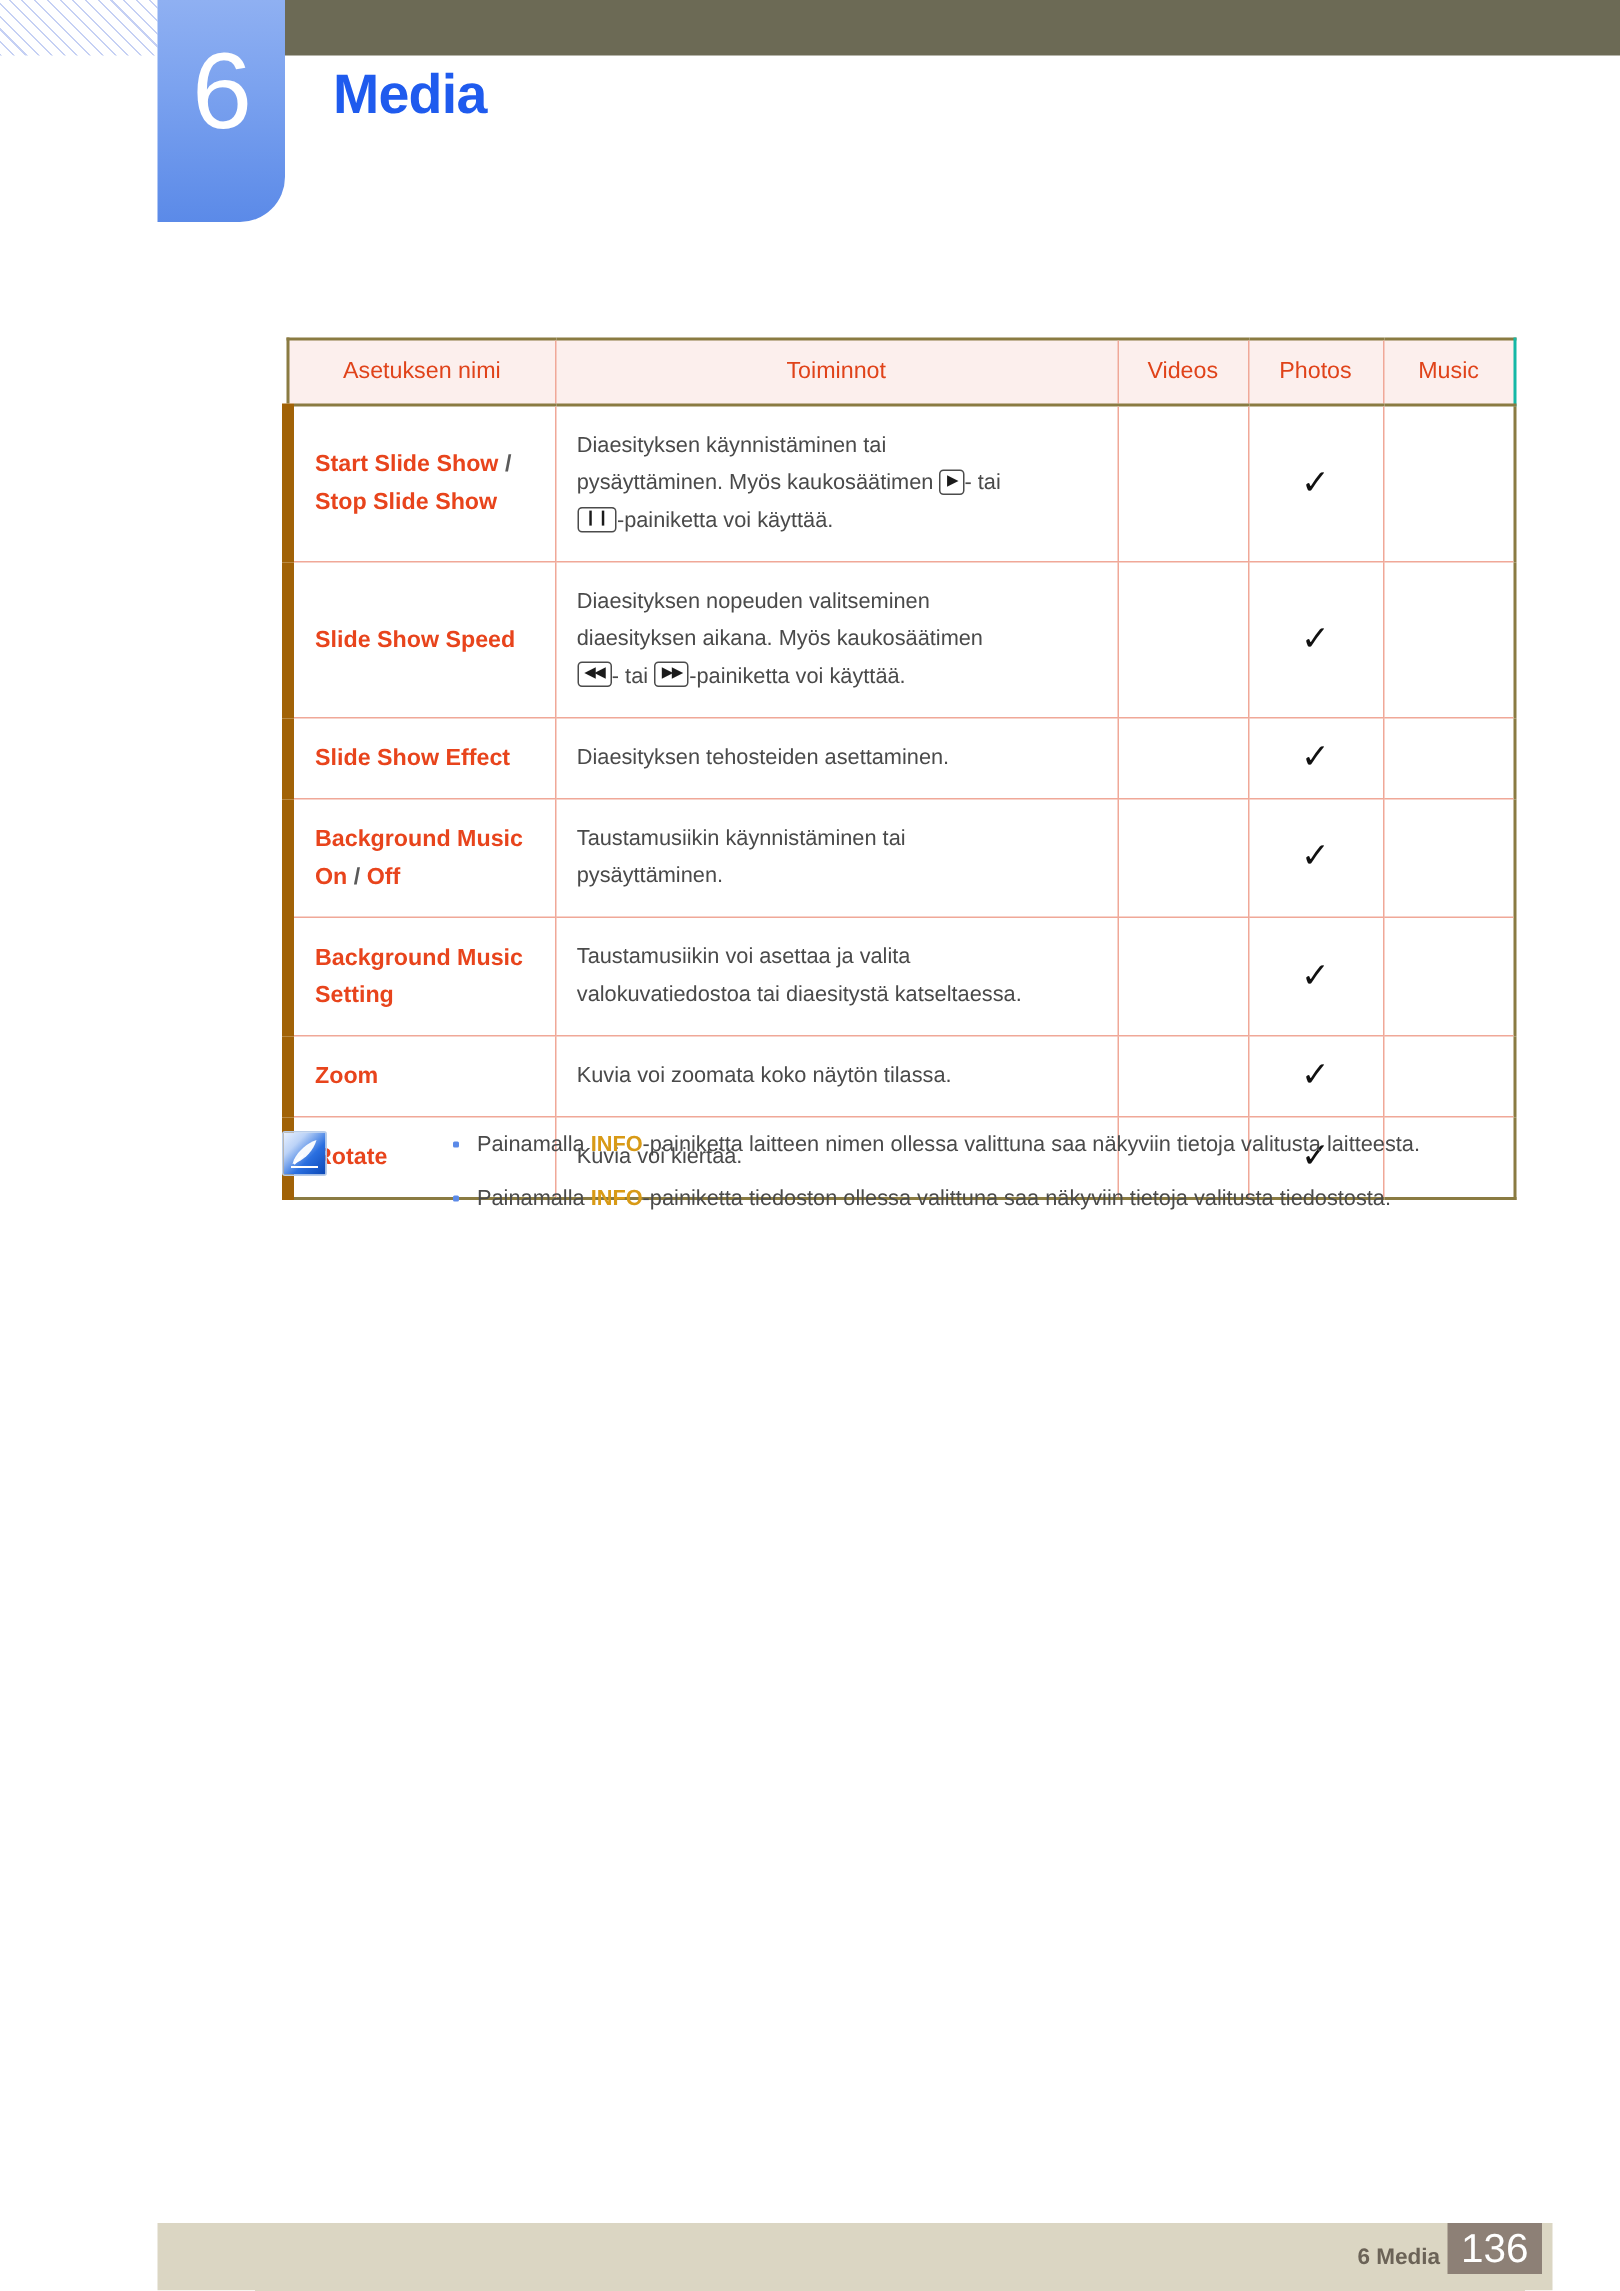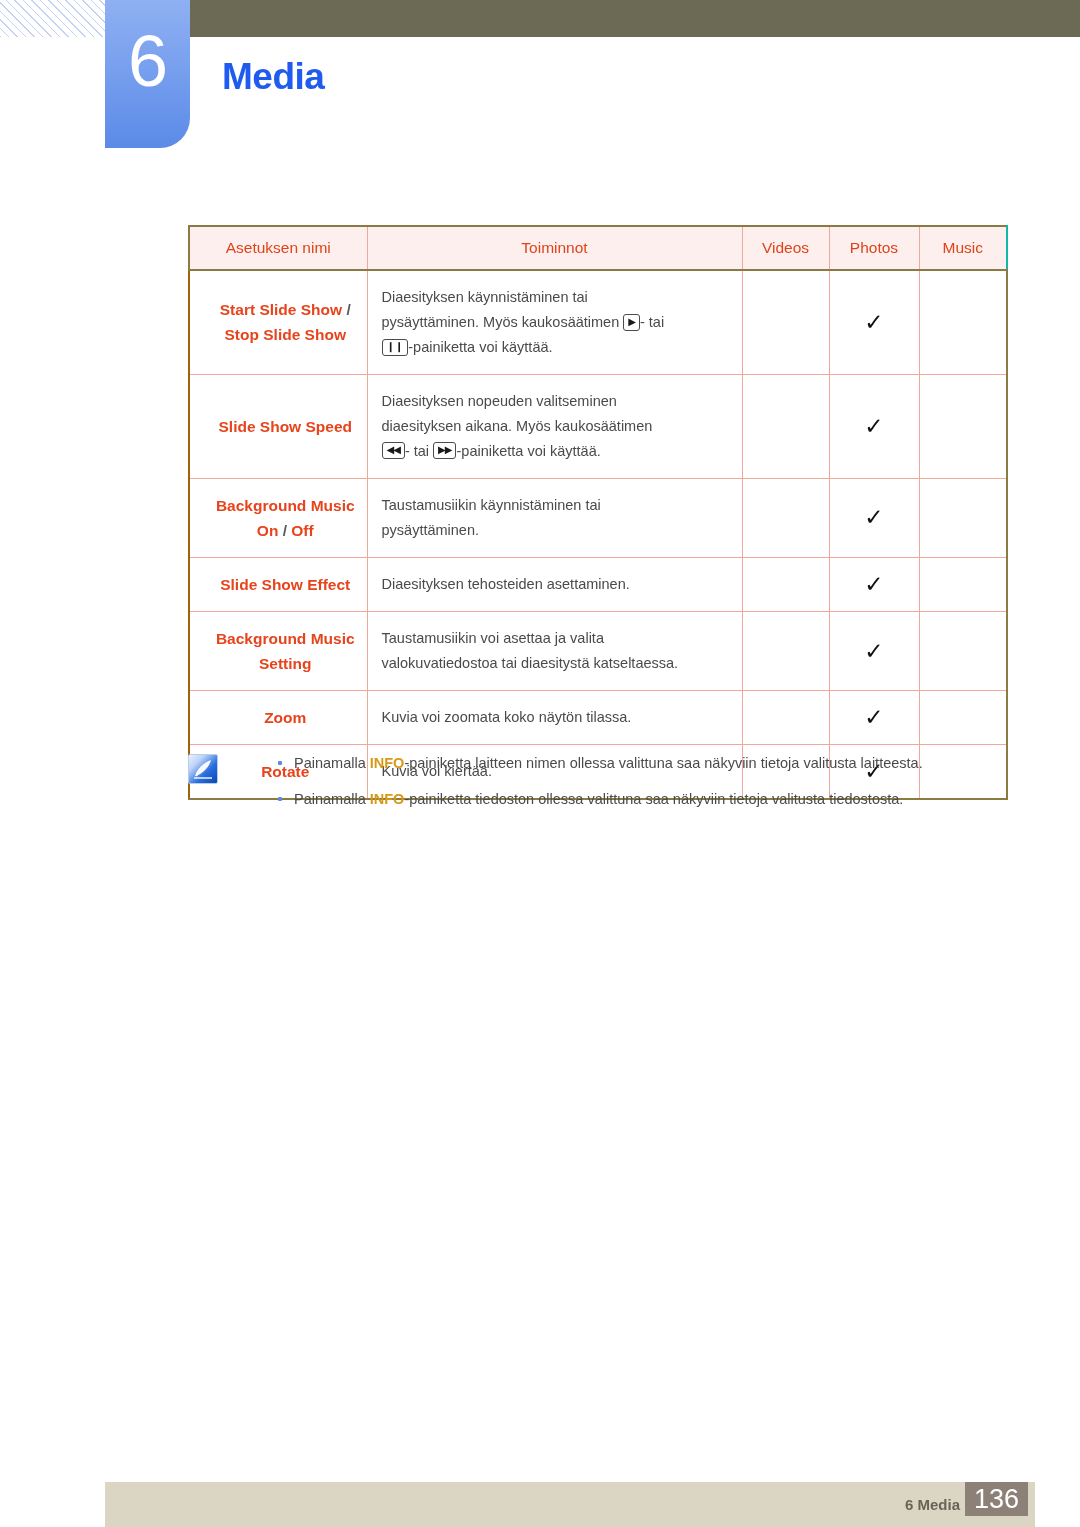--- a/index.html
+++ b/index.html
@@ -26,21 +26,21 @@
     background:linear-gradient(180deg,#8fb0f2 0%,#7ba2ef 40%,#5b8ae8 100%);
     border-bottom-right-radius:30px;
     color:#ffffff;
     display:flex;align-items:flex-start;justify-content:center;
   }
   .chapter-badge .num{
     font-size:72px;line-height:1;font-weight:400;padding-top:25px;
     letter-spacing:-1px;
   }
   .chapter-title{
-    position:absolute;left:222px;top:56px;
+    position:absolute;left:222px;top:42px;
     font-size:37px;font-weight:bold;color:#1f5bee;
     letter-spacing:-0.5px;
   }
 
   
   .spec-table{
     position:absolute;left:188px;top:225px;width:816px;
     border-collapse:collapse;
     table-layout:fixed;
   }
@@ -66,21 +66,21 @@
     font-size:15.5px;font-weight:normal;
     height:42px;
     text-align:center;
   }
   .spec-table thead th.first{border-left:2px solid #8a7b42;}
   .spec-table thead th.last{border-right:2px solid #14b8a6;}
 
   .spec-table tbody td{
     height:auto;
   }
-  .spec-table tbody tr td.first{border-left:2px solid #a16207;text-align:center;}
+  .spec-table tbody tr td.first{border-left:8px solid #a16207;}
   .spec-table tbody tr td.last{border-right:2px solid #8a7b42;}
   .spec-table tbody tr:last-child td{border-bottom:2px solid #8a7b42;}
 
   td.name-cell{
     color:#e8441c;font-weight:bold;font-size:15.5px;
     padding:14px 0 14px 14px;line-height:1.62;
   }
   td.name-cell .sep{color:#5a5a5a;font-weight:bold;}
   td.func-cell{
     color:#4a4a4a;font-size:14.5px;
@@ -108,21 +108,21 @@
     position:relative;
     top:-1px;
     font-family:"DejaVu Sans",sans-serif;
     letter-spacing:-1px;
   }
   .keybox.pause{letter-spacing:0px;padding:0 4px;}
 
   
   .notes{
     position:absolute;left:188px;top:752px;width:816px;
-    display:flex;align-items:flex-start;
+    display:flex;align-items:flex-start;gap:24px;
   }
   .note-icon{
     width:28px;height:28px;flex:0 0 28px;
     margin-top:2px;
     background:linear-gradient(135deg,#e9f1ff 0%,#bcd3f7 28%,#2a6fe0 62%,#0b47b5 100%);
     border:1px solid #b9cde9;
     border-radius:2px;
     position:relative;
     overflow:hidden;
   }
@@ -201,33 +201,33 @@
         <td class="func-cell">
           <div>Diaesityksen nopeuden valitseminen</div>
           <div>diaesityksen aikana. Myös kaukosäätimen</div>
           <div><span class="keybox">◀◀</span>- tai <span class="keybox">▶▶</span>-painiketta voi käyttää.</div>
         </td>
         <td class="mark-cell"></td>
         <td class="mark-cell"><span class="check">✓</span></td>
         <td class="mark-cell last"></td>
       </tr>
       <tr>
+        <td class="name-cell first"><span>Slide Show Effect</span></td>
+        <td class="func-cell">
+          <div>Diaesityksen tehosteiden asettaminen.</div>
+        </td>
+        <td class="mark-cell"></td>
+        <td class="mark-cell"><span class="check">✓</span></td>
+        <td class="mark-cell last"></td>
+      </tr>
+      <tr>
         <td class="name-cell first"><span>Background Music On</span><span class="sep"> / </span><span>Off</span></td>
         <td class="func-cell">
           <div>Taustamusiikin käynnistäminen tai</div>
           <div>pysäyttäminen.</div>
-        </td>
-        <td class="mark-cell"></td>
-        <td class="mark-cell"><span class="check">✓</span></td>
-        <td class="mark-cell last"></td>
-      </tr>
-      <tr>
-        <td class="name-cell first"><span>Slide Show Effect</span></td>
-        <td class="func-cell">
-          <div>Diaesityksen tehosteiden asettaminen.</div>
         </td>
         <td class="mark-cell"></td>
         <td class="mark-cell"><span class="check">✓</span></td>
         <td class="mark-cell last"></td>
       </tr>
       <tr>
         <td class="name-cell first"><span>Background Music Setting</span></td>
         <td class="func-cell">
           <div>Taustamusiikin voi asettaa ja valita</div>
           <div>valokuvatiedostoa tai diaesitystä katseltaessa.</div>

